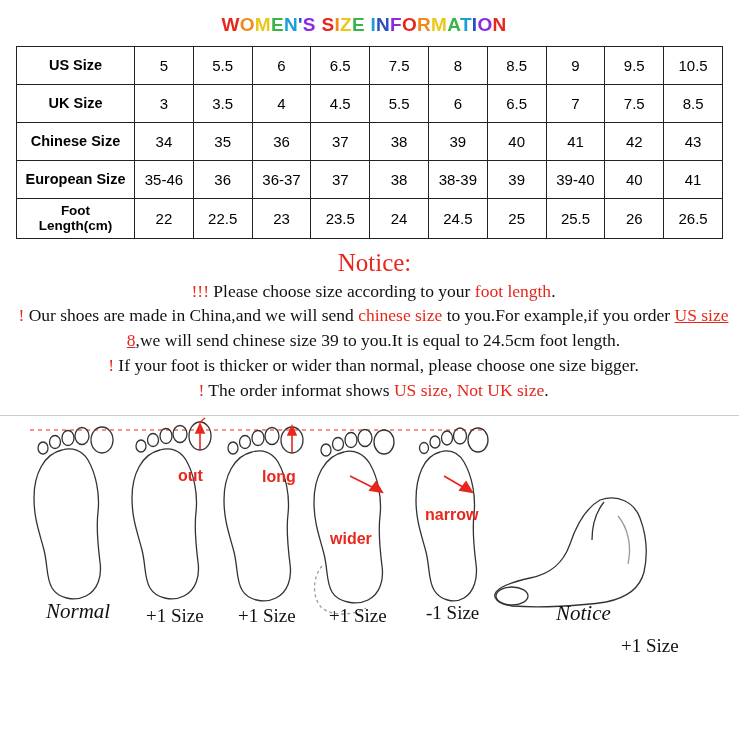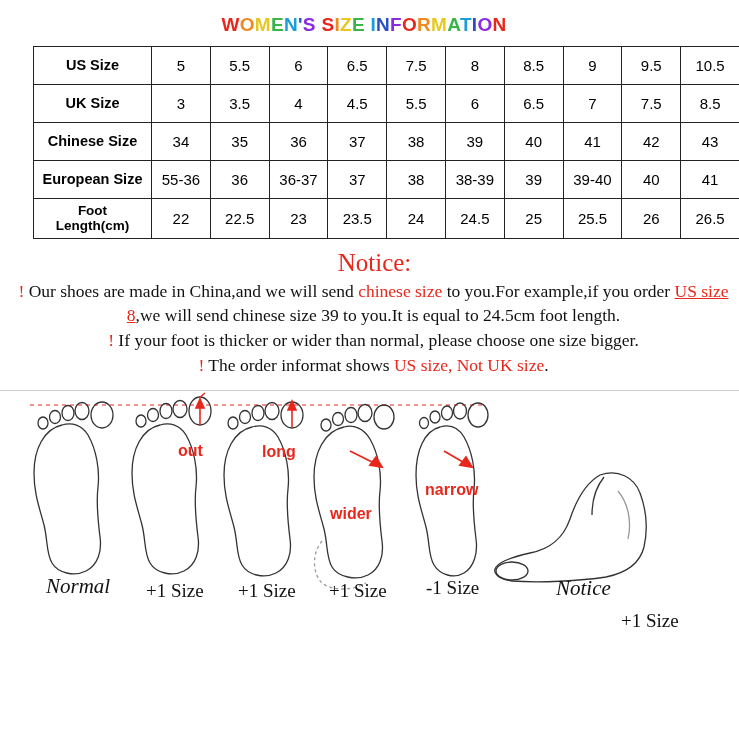--- a/index.html
+++ b/index.html
@@ -24,21 +24,20 @@
     font-size: 19px;
     letter-spacing: 0.3px;
     padding: 14px 11px 10px 0;
     font-family: "Liberation Sans", sans-serif;
   }
   .title span { display: inline; }
 
   
   .table-wrap {
     padding: 0 16px;
-    margin-left: 17px;
   }
   table.size-table {
     border-collapse: collapse;
     width: 707px;
     table-layout: fixed;
   }
   table.size-table td {
     border: 1px solid #222222;
     text-align: center;
     vertical-align: middle;
@@ -167,21 +166,21 @@
             <td>37</td>
             <td>38</td>
             <td>39</td>
             <td>40</td>
             <td>41</td>
             <td>42</td>
             <td>43</td>
           </tr>
           <tr>
             <td class="rowhead">European Size</td>
-            <td>55-36</td>
+            <td>35-46</td>
             <td>36</td>
             <td>36-37</td>
             <td>37</td>
             <td>38</td>
             <td>38-39</td>
             <td>39</td>
             <td>39-40</td>
             <td>40</td>
             <td>41</td>
           </tr>
@@ -198,20 +197,21 @@
             <td>26</td>
             <td>26.5</td>
           </tr>
         </tbody>
     </table>
   </div>
 
   <div class="notice">
     <div class="notice-title">Notice:</div>
     <div id="notice-lines">
+        <div class="notice-line"><span class="bang">!!!</span><span> Please choose size according to your </span><span class="red">foot length</span><span>.</span></div>
         <div class="notice-line"><span class="bang">!</span><span> Our shoes are made in China,and we will send </span><span class="red">chinese size</span><span> to you.For example,if you order </span><span class="red-underline">US size 8</span><span>,we will send chinese size 39 to you.It is equal to 24.5cm foot length.</span></div>
         <div class="notice-line"><span class="bang">!</span><span> If your foot is thicker or wider than normal, please choose one size bigger.</span></div>
         <div class="notice-line"><span class="bang">!</span><span> The order informat shows </span><span class="red">US size, Not UK size</span><span>.</span></div>
       </div>
   </div>
 
   <hr class="divider">
 
   <div class="diagram">
     <svg width="739" height="246" viewBox="0 0 739 246">

